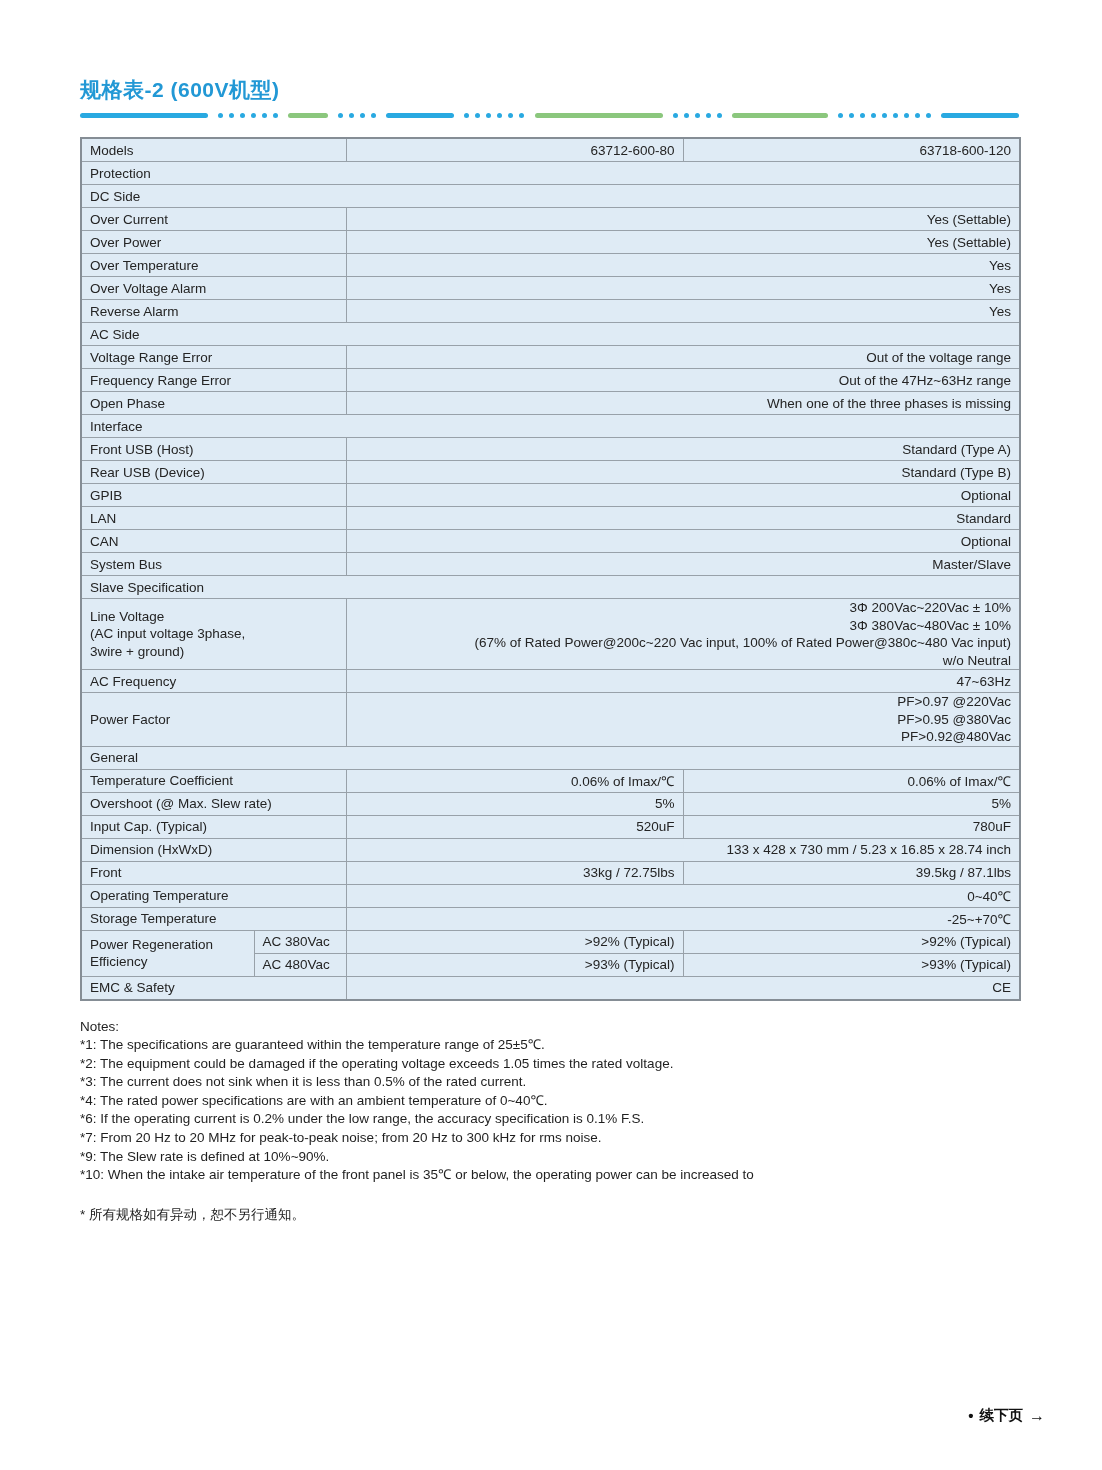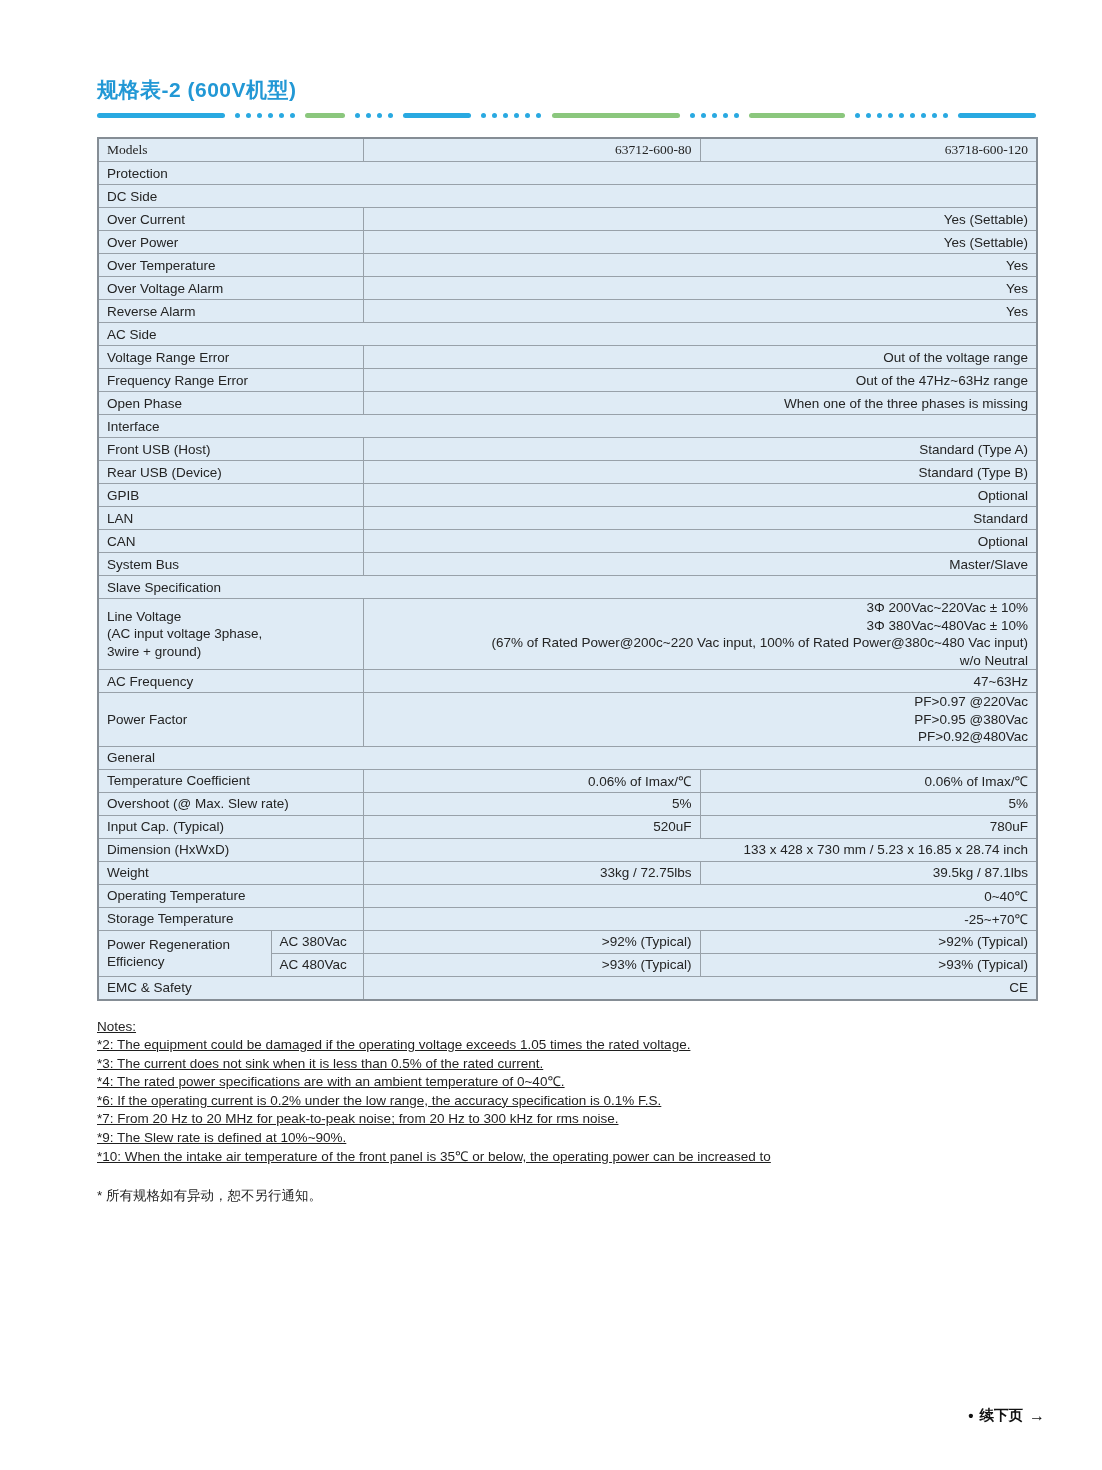--- a/index.html
+++ b/index.html
@@ -1,21 +1,21 @@
 <!DOCTYPE html>
 <html><head>
 <meta charset="utf-8">
 <style>
   html,body{margin:0;padding:0;background:#ffffff;}
   body{
     width:1102px;height:1470px;position:relative;overflow:hidden;
     font-family:"Liberation Sans", sans-serif;color:#222;
     -webkit-font-smoothing:antialiased;
   }
-  .content{position:absolute;left:85px;top:0;width:831px;padding-left:12px;}
+  .content{position:absolute;left:68px;top:0;width:831px;padding-left:12px;}
   .page-title{
     margin:76px 0 8px 0;font-size:21px;font-weight:600;
     color:#2298d5;letter-spacing:0.5px;
   }
   
   .decor{width:939px;height:6px;display:flex;align-items:center;justify-content:space-between;margin-bottom:19px;}
   .decor .seg{display:flex;align-items:center;}
   .decor .dash{height:5px;border-radius:3px;}
   .decor .dot{width:5px;height:5px;border-radius:50%;margin-right:6px;}
   .decor .dot:last-child{margin-right:0;}
@@ -26,31 +26,31 @@
   table.spec{
     width:939px;border-collapse:collapse;table-layout:fixed;
     font-size:13.5px;color:#242424;
     border:2px solid #858d95;
   }
   table.spec td{
     border:1px solid #98a1a9;
     height:22px;padding:0 8px;vertical-align:middle;
     background:#dfebf5;overflow:hidden;white-space:nowrap;
   }
-  td.hdr{background:#9dc5de;font-family:Liberation Serif, serif;}
+  td.hdr{background:#9dc5de;}
   td.sec{background:#a6cde6;}
   td.sub{background:#cde2f1;}
   td.lbl{text-align:left;}
   td.val{text-align:right;}
   td.multi{white-space:normal;line-height:17.5px;padding-top:3px;padding-bottom:3px;height:auto;}
   td.tall{height:26px;}
 
   
   .notes{margin-top:17px;font-size:13.5px;line-height:18.6px;color:#1f1f1f;}
-  .notes .note-line{white-space:nowrap;text-decoration:underline;}
+  .notes .note-line{white-space:nowrap;}
   .spec-change{margin-top:21px;font-size:13.5px;color:#1f1f1f;}
 
   .continued{
     position:absolute;right:57px;top:1406px;
     font-size:14.5px;font-weight:600;color:#111;
     display:flex;align-items:center;gap:6px;
   }
   .continued .bullet{font-size:15px;}
   .continued .arrow{font-size:16px;}
 </style>
@@ -247,21 +247,21 @@
         <tr>
           <td class="lbl" colspan="2">Input Cap. (Typical)</td>
           <td class="val">520uF</td>
           <td class="val">780uF</td>
         </tr>
         <tr>
           <td class="lbl" colspan="2">Dimension (HxWxD)</td>
           <td class="val" colspan="2">133 x 428 x 730 mm / 5.23 x 16.85 x 28.74 inch</td>
         </tr>
         <tr>
-          <td class="lbl" colspan="2">Weight</td>
+          <td class="lbl" colspan="2">Front</td>
           <td class="val">33kg / 72.75lbs</td>
           <td class="val">39.5kg / 87.1lbs</td>
         </tr>
         <tr>
           <td class="lbl" colspan="2">Operating Temperature</td>
           <td class="val" colspan="2">0~40℃</td>
         </tr>
         <tr>
           <td class="lbl" colspan="2">Storage Temperature</td>
           <td class="val" colspan="2">-25~+70℃</td>
@@ -283,20 +283,21 @@
         <tr>
           <td class="lbl" colspan="2">EMC &amp; Safety</td>
           <td class="val" colspan="2">CE</td>
         </tr>
       </tbody>
   </table>
 
   <div class="notes">
     <div class="note-line">Notes:</div>
     <div id="notes-lines">
+        <div class="note-line">*1: The specifications are guaranteed within the temperature range of 25±5℃.</div>
         <div class="note-line">*2: The equipment could be damaged if the operating voltage exceeds 1.05 times the rated voltage.</div>
         <div class="note-line">*3: The current does not sink when it is less than 0.5% of the rated current.</div>
         <div class="note-line">*4: The rated power specifications are with an ambient temperature of 0~40℃.</div>
         <div class="note-line">*6: If the operating current is 0.2% under the low range, the accuracy specification is 0.1% F.S.</div>
         <div class="note-line">*7: From 20 Hz to 20 MHz for peak-to-peak noise; from 20 Hz to 300 kHz for rms noise.</div>
         <div class="note-line">*9: The Slew rate is defined at 10%~90%.</div>
         <div class="note-line">*10: When the intake air temperature of the front panel is 35℃ or below, the operating power can be increased to</div>
       </div>
   </div>
 

